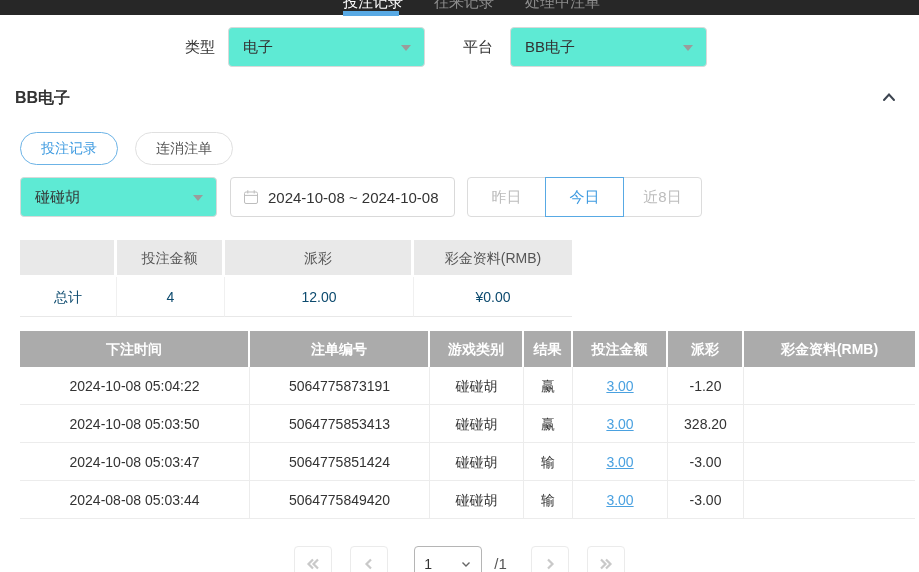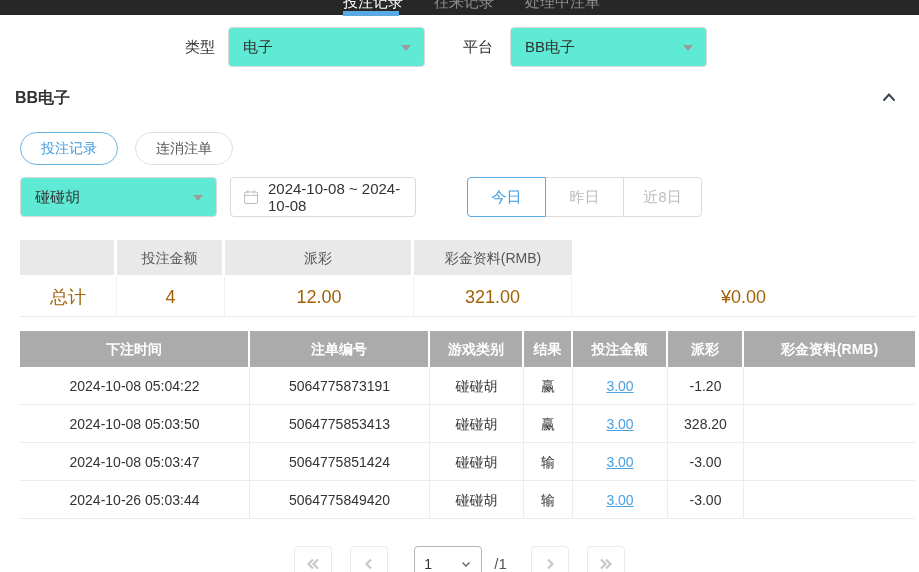--- a/index.html
+++ b/index.html
@@ -31,39 +31,39 @@
 
   
   .pill-row { position:absolute; top:132px; left:20px; display:flex; gap:17px; }
   .pill { height:33px; line-height:31px; padding:0 20px; border-radius:17px; font-size:14px; background:#fff; cursor:pointer; }
   .pill.active { border:1px solid #6cb3e6; color:#3d9ae0; }
   .pill.inactive { border:1px solid #e0e0e0; color:#555; }
 
   
   .query-row { position:absolute; top:177px; left:20px; height:40px; width:880px; }
   .game-select { left:0; width:197px; }
-  .date-box { position:absolute; left:210px; top:0; width:186px; height:40px; border:1px solid #d9d9d9; border-radius:4px;
+  .date-box { position:absolute; left:210px; top:0; width:225px; height:40px; border:1px solid #d9d9d9; border-radius:4px;
               display:flex; align-items:center; padding-left:12px; gap:9px; font-size:15px; color:#333; cursor:pointer; }
   .btn-group { position:absolute; left:447px; top:0; display:flex; }
   .gbtn { width:79px; height:40px; line-height:38px; text-align:center; font-size:15px; background:#fff; border:1px solid #dcdcdc; margin-left:-1px; cursor:pointer; }
   .gbtn:first-child { border-radius:4px 0 0 4px; margin-left:0; }
   .gbtn:last-child { border-radius:0 4px 4px 0;text-align:center; }
   .gbtn.active { border:1px solid #58a9e4; color:#3d9ae0; position:relative; z-index:2; }
   .gbtn.idle { color:#bcbcbc; }
   .search-btn { position:absolute; left:692px; top:0; width:81px; height:40px; border:none; border-radius:4px;
                 background:#58a9e4; color:#fff; font-size:15px; cursor:pointer; font-family:inherit; }
 
   
   .summary-table { position:absolute; top:240px; left:20px; width:895px; }
   .sum-head { display:grid; grid-template-columns:97px 108px 189px 158px 343px; }
   .sum-head > div { background:#e9e9e9; height:37px; line-height:37px; text-align:center; font-size:14px; color:#555;
                     border-right:3px solid #fff; border-bottom:2px solid #fff; }
   .sum-head > div:last-child { border-right:none; }
   .sum-row { display:grid; grid-template-columns:97px 108px 189px 158px 343px; }
-  .sum-row > div { height:40px; line-height:40px; text-align:center; font-size:18px; color:#a16207;
+  .sum-row > div { height:40px; line-height:40px; text-align:center; font-size:14px; color:#0c4a6e;
                    border-right:1px solid #f0f0f0; border-bottom:1px solid #e8e8e8; }
   .sum-row > div:last-child { border-right:none; }
 
   
   .bet-table { position:absolute; top:331px; left:20px; width:895px; }
   .bet-head { display:grid; grid-template-columns:230px 180px 94px 49px 95px 76px 171px; }
   .bet-head > div { background:#ababab; height:36px; line-height:36px; text-align:center; font-size:14px; font-weight:bold;
                     color:#fff; border-right:2px solid #fff; }
   .bet-head > div:last-child { border-right:none; }
   .bet-row { display:grid; grid-template-columns:230px 180px 94px 49px 95px 76px 171px; }
@@ -135,38 +135,37 @@
         <svg width="16" height="16" viewBox="0 0 16 16">
             <rect x="1.5" y="3" width="13" height="11.5" rx="1.5" stroke="#bdbdbd" fill="none"></rect>
             <line x1="4.8" y1="1.2" x2="4.8" y2="4.5" stroke="#bdbdbd"></line>
             <line x1="11.2" y1="1.2" x2="11.2" y2="4.5" stroke="#bdbdbd"></line>
             <line x1="1.5" y1="6.4" x2="14.5" y2="6.4" stroke="#bdbdbd"></line>
           </svg>
       </span>
       <span>2024-10-08 ~ 2024-10-08</span>
     </div>
     <div class="btn-group">
+      <div class="gbtn idle">昨日</div>
       <div class="gbtn active">今日</div>
-      <div class="gbtn idle">昨日</div>
       <div class="gbtn idle">近8日</div>
     </div>
   </div>
 
   <div class="summary-table">
     <div class="sum-head">
       <div></div>
       <div>投注金额</div>
       <div>派彩</div>
       <div>彩金资料(RMB)</div>
     </div>
     <div class="sum-row">
       <div>总计</div>
       <div>4</div>
       <div>12.00</div>
-      <div>321.00</div>
       <div>¥0.00</div>
     </div>
   </div>
 
   <div class="bet-table">
     <div class="bet-head">
       <div>下注时间</div>
       <div>注单编号</div>
       <div>游戏类别</div>
       <div>结果</div>
@@ -199,21 +198,21 @@
       <div>2024-10-08 05:03:47</div>
       <div>5064775851424</div>
       <div>碰碰胡</div>
       <div>输</div>
       <div><span class="amount-link">3.00</span></div>
       <div class="neg">-3.00</div>
       <div></div>
     </div>
 
     <div class="bet-row">
-      <div>2024-10-26 05:03:44</div>
+      <div>2024-08-08 05:03:44</div>
       <div>5064775849420</div>
       <div>碰碰胡</div>
       <div>输</div>
       <div><span class="amount-link">3.00</span></div>
       <div class="neg">-3.00</div>
       <div></div>
     </div>
   </div>
 
   <div class="pagination">

